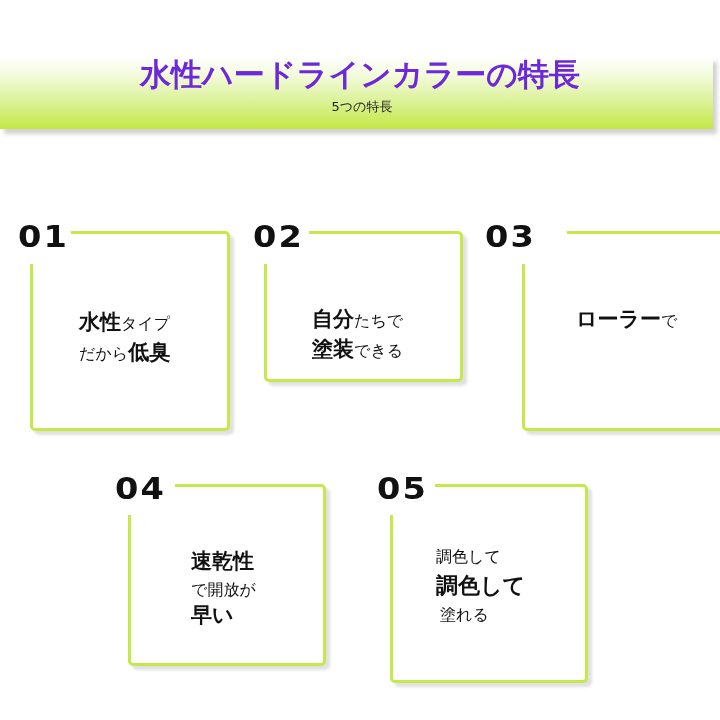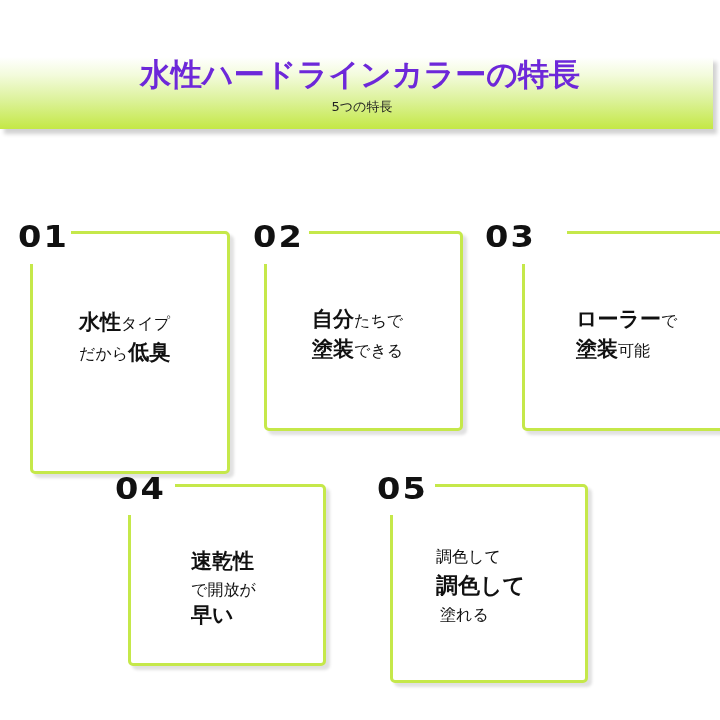--- a/index.html
+++ b/index.html
@@ -99,57 +99,54 @@
       font-size: 16px;
     }
   </style>
 </head>
 <body>
 
 <div class="header-band"></div>
 <div class="header-title">水性ハードラインカラーの特長</div>
 <div class="header-subtitle">5つの特長</div>
 
-<div class="card" style="left:30px; top:231px; width:200px; height:243px;">
+<div class="card" style="left:30px; top:231px; width:200px; height:200px;">
   <div class="card-gap-top" style="width:42px;"></div>
   <div class="card-gap-left" style="height:34px;"></div>
   <div class="card-text" style="left:46px; top:78px;">
     <span class="line" style="margin-bottom:9px;">
       <span class="b">水性</span><span class="n">タイプ</span>
     </span>
     <span class="line">
       <span class="n">だから</span><span class="b">低臭</span>
     </span>
   </div>
 </div>
 <div class="card-number" style="left:18px; top:222px;">01</div>
 
-<div class="card" style="left:264px; top:231px; width:199px; height:200px;">
+<div class="card" style="left:264px; top:231px; width:199px; height:151px;">
   <div class="card-gap-top" style="width:46px;"></div>
   <div class="card-gap-left" style="height:34px;"></div>
   <div class="card-text" style="left:45px; top:75px;">
     <span class="line" style="margin-bottom:9px;">
       <span class="b">自分</span><span class="n">たちで</span>
     </span>
     <span class="line">
       <span class="b">塗装</span><span class="n">できる</span>
     </span>
   </div>
 </div>
 <div class="card-number" style="left:253px; top:222px;">02</div>
 
 <div class="card" style="left:522px; top:231px; width:236px; height:200px;">
   <div class="card-gap-top" style="width:46px;"></div>
   <div class="card-gap-left" style="height:34px;"></div>
   <div class="card-text" style="left:51px; top:75px;">
     <span class="line" style="margin-bottom:9px;">
       <span class="b">ローラー</span><span class="n">で</span>
-    </span>
-    <span class="line">
-      <span class="b">塗装</span><span class="n">可能</span>
     </span>
   </div>
 </div>
 <div class="card-number" style="left:485px; top:222px;">03</div>
 
 <div class="card" style="left:128px; top:484px; width:198px; height:182px;">
   <div class="card-gap-top" style="width:48px;"></div>
   <div class="card-gap-left" style="height:32px;"></div>
   <div class="card-text" style="left:60px; top:64px;">
     <span class="line" style="margin-bottom:10px;">

